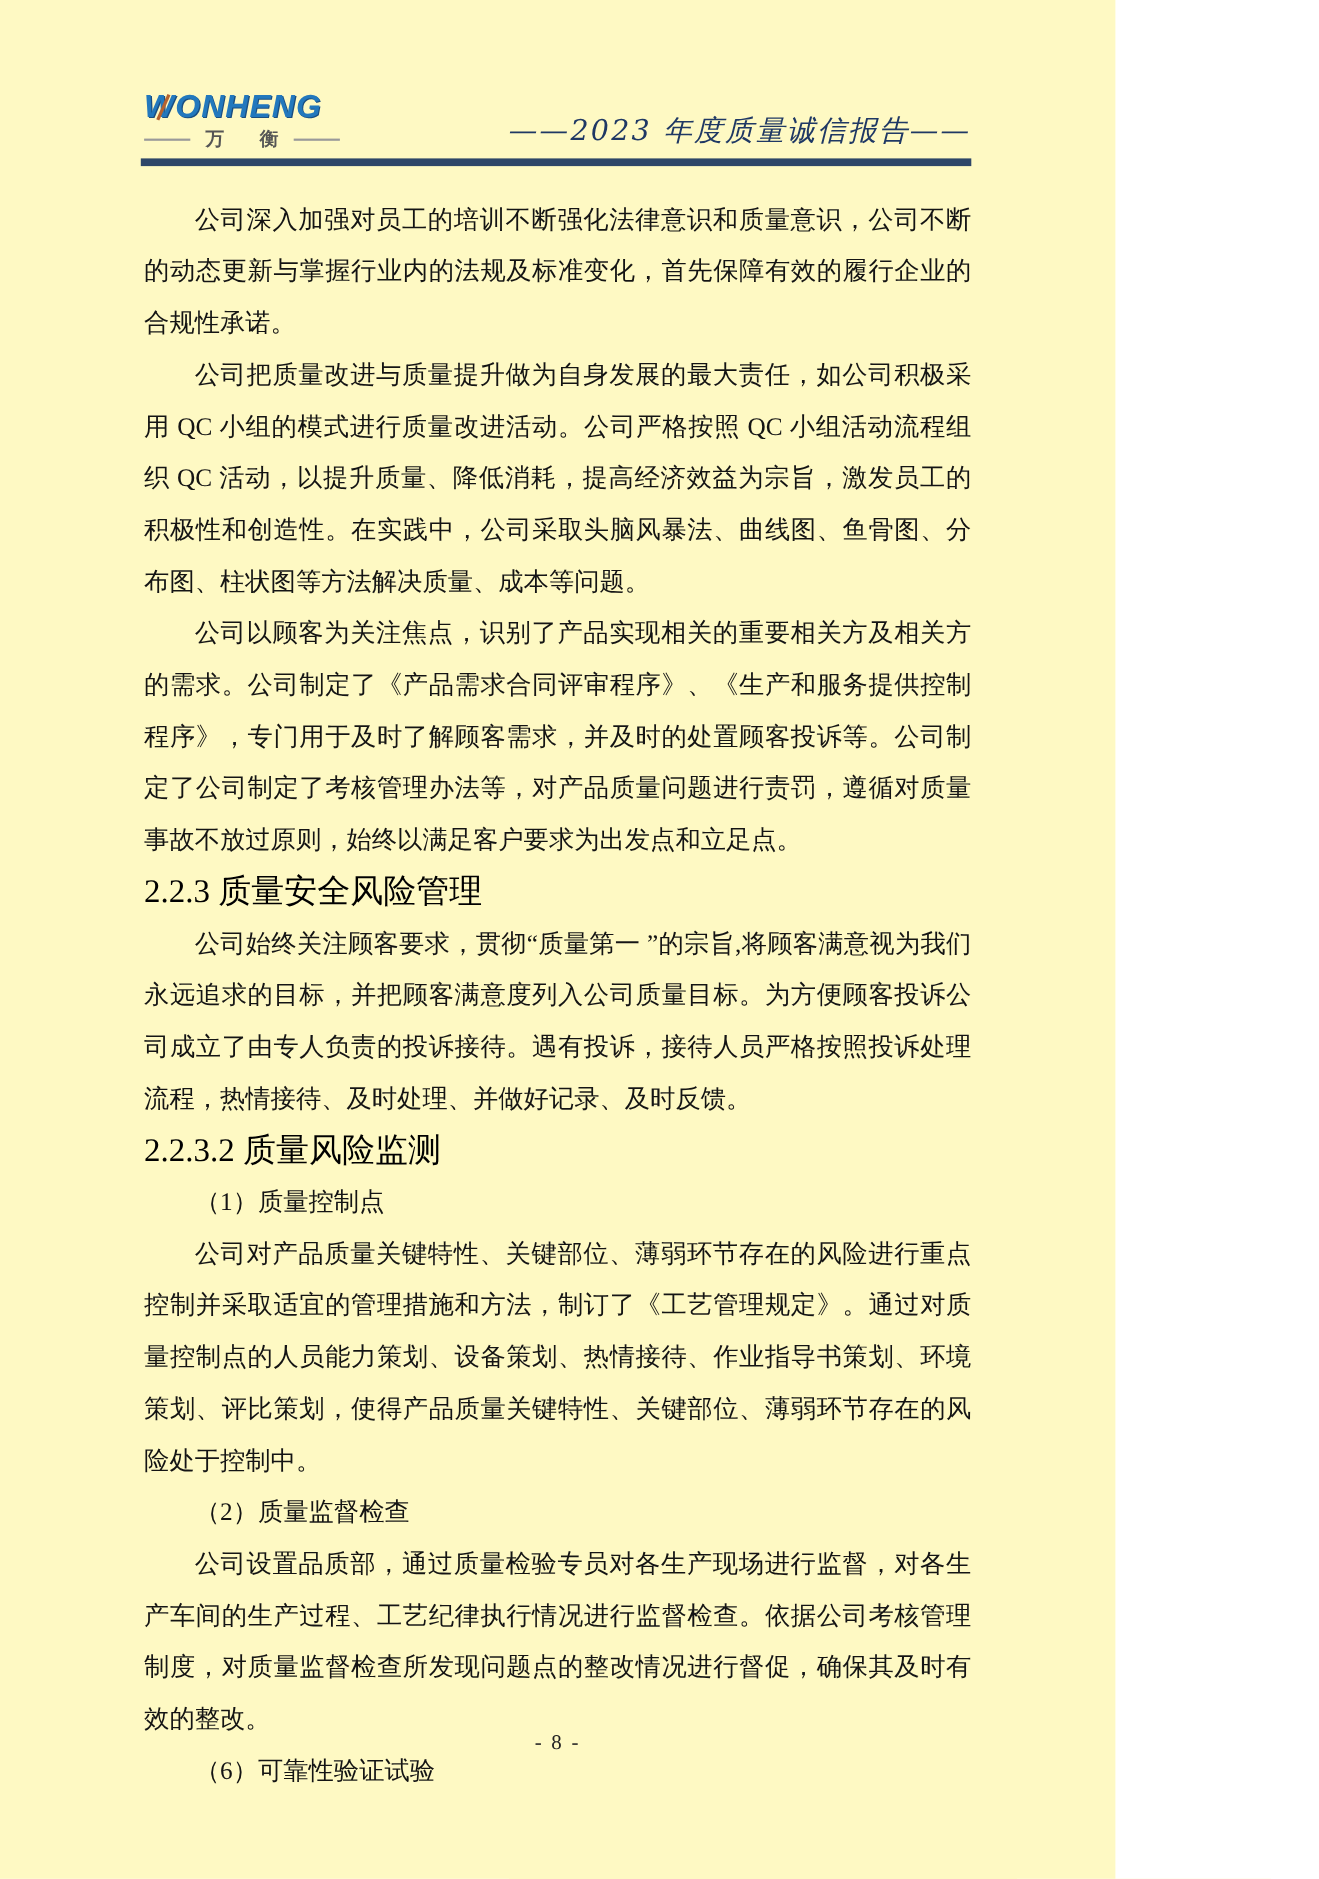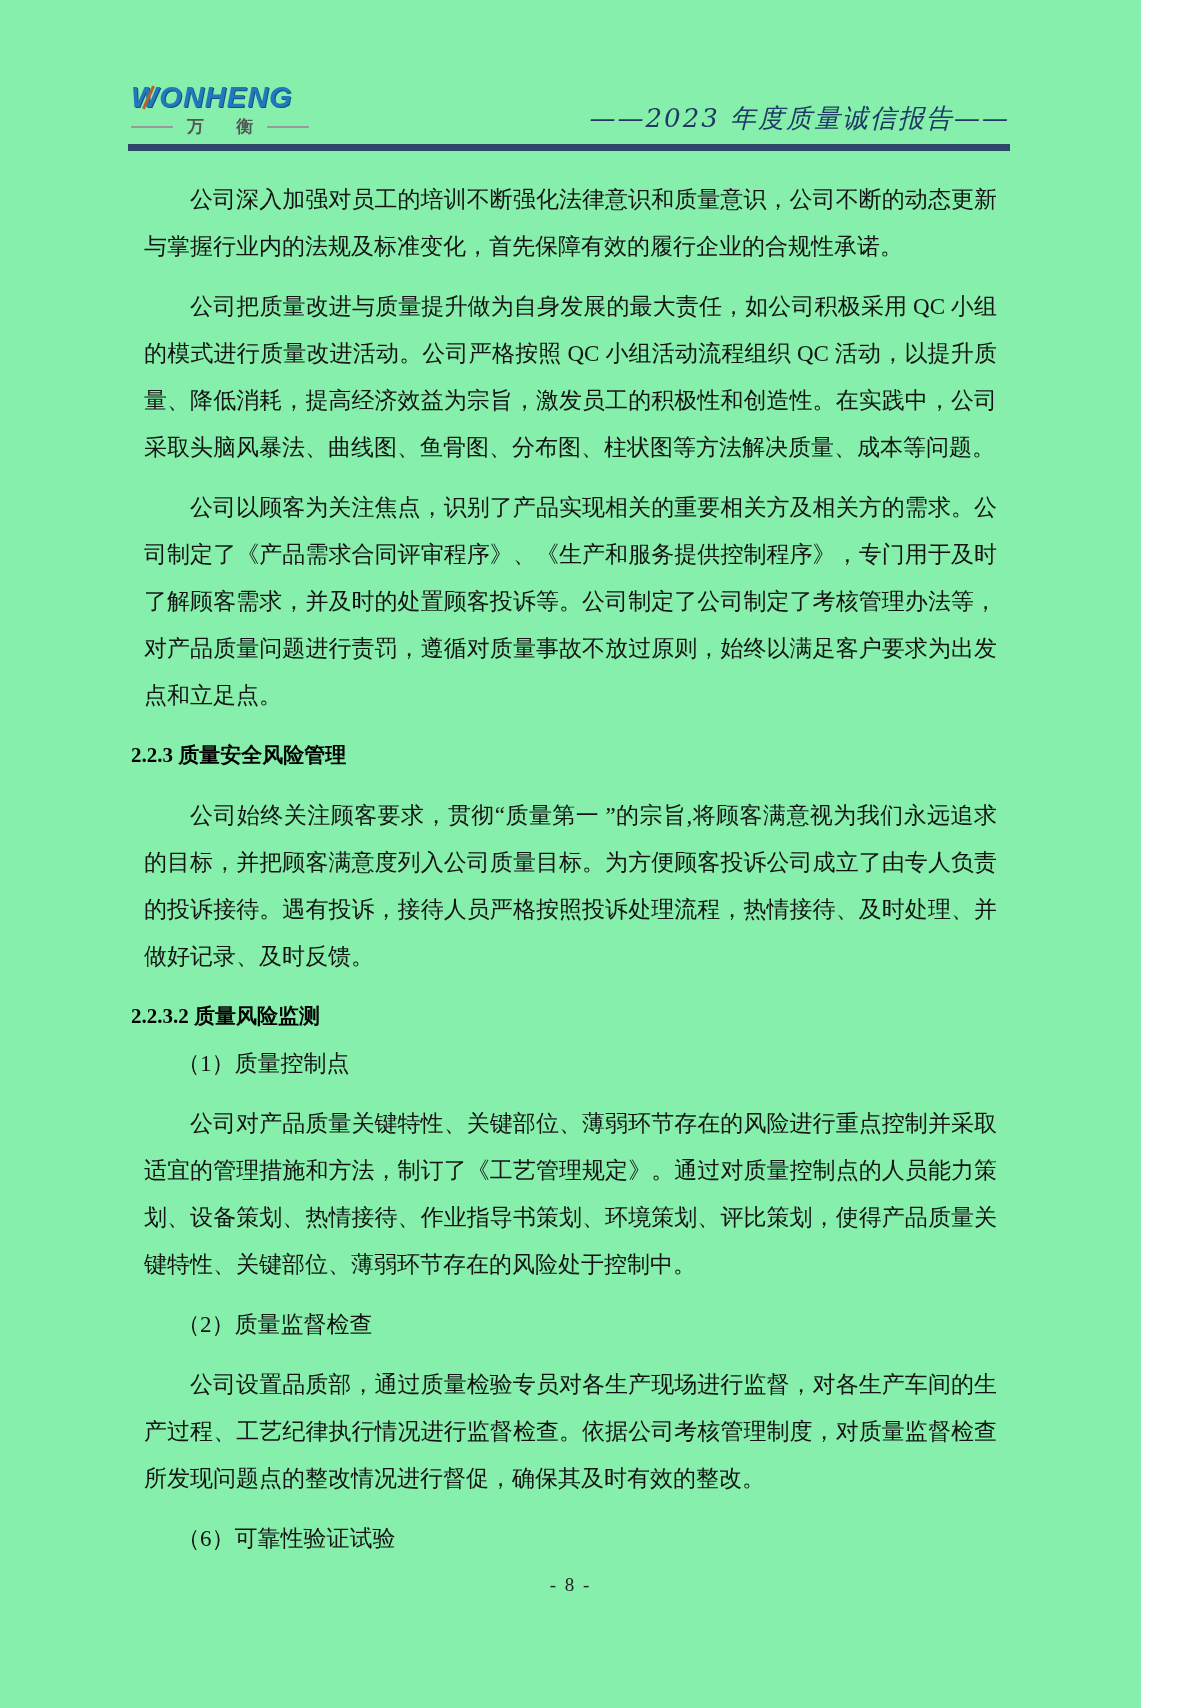--- a/index.html
+++ b/index.html
@@ -2,23 +2,23 @@
 <html><head>
 <meta charset="utf-8">
 <style>
   html, body { margin: 0; padding: 0; }
   body {
     background: #ffffff;
     font-family: "Liberation Serif", serif;
   }
   .page {
     position: relative;
-    width: 1141px;
+    width: 1014px;
     height: 1708px;
-    background: #86efac;
+    background: #fef9c3;
     overflow: hidden;
   }
 
   
   .header {
     margin: 0 131px;
     padding-top: 82px;
     display: flex;
     justify-content: space-between;
     align-items: flex-end;
@@ -84,28 +84,28 @@
 
   
   .doc-body {
     margin: 25px 131px 0 131px;
     font-size: 23px;
     line-height: 47px;
     color: #141414;
     text-align: justify;
   }
   .para {
-    margin: 13px;
+    margin: 0;
     text-indent: 2em;
   }
   .heading {
     margin: 0;
-    font-size: 21px;
+    font-size: 30px;
     line-height: 47px;
-    font-weight: bold;
+    font-weight: normal;
     color: #000000;
     text-indent: 0;
   }
   .list-item {
     margin: 0;
     text-indent: 2em;
   }
 
   
   .footer {

